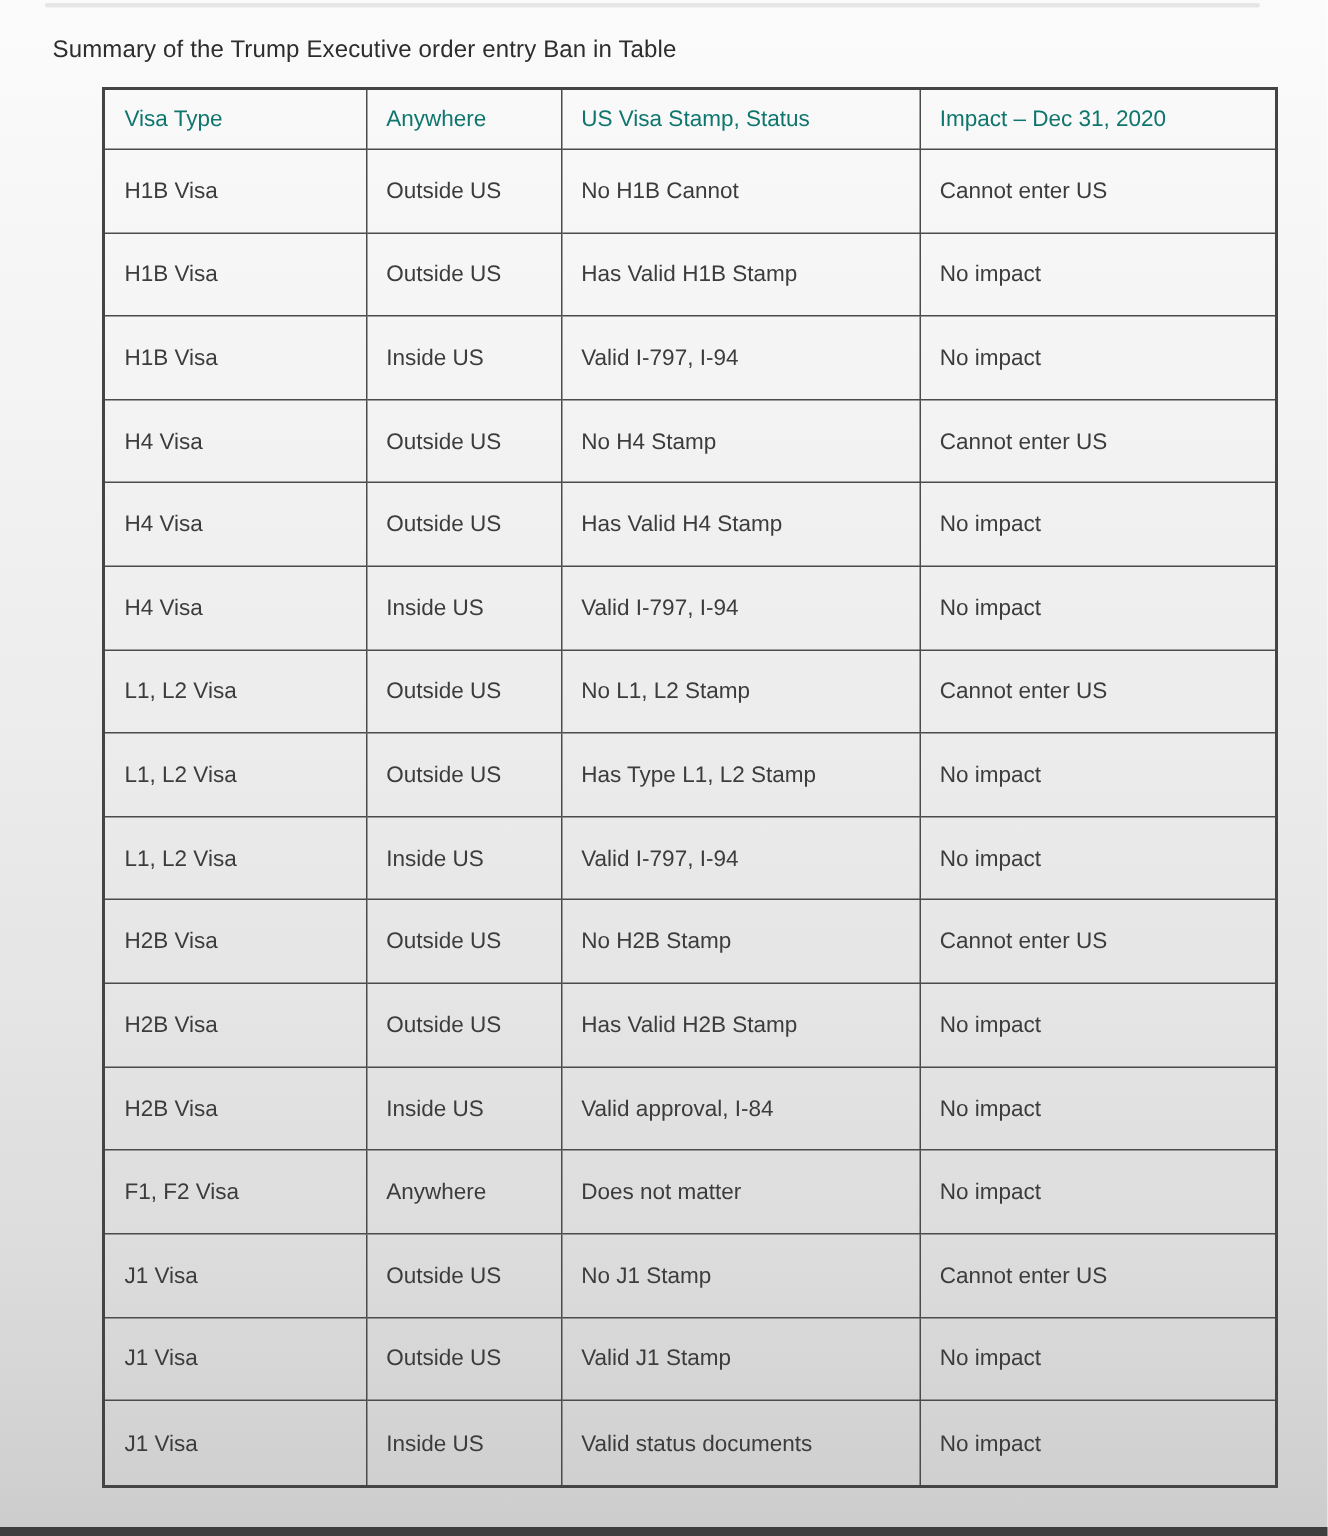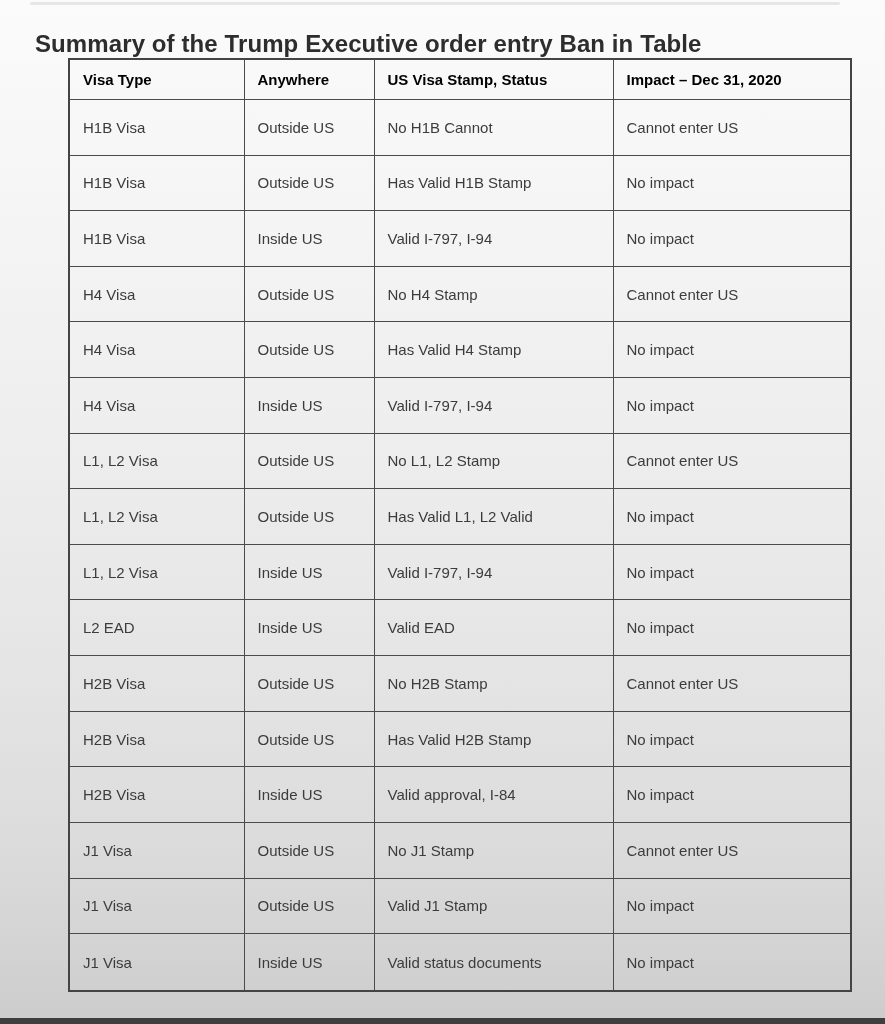--- a/index.html
+++ b/index.html
@@ -30,22 +30,22 @@
     width: 810px;
     height: 3px;
     background: rgba(125, 125, 125, 0.16);
     border-radius: 2px;
   }
 
   .page-title {
     position: absolute;
     left: 35px;
     top: 14px;
-    font-size: 24px;
-    font-weight: bold;
+    font-size: 16px;
+    font-weight: normal;
     letter-spacing: 0.1px;
     color: #2d2d2d;
   }
 
   .visa-table {
     position: absolute;
     left: 68px;
     top: 58px;
     width: 782px;
     height: 934px;
@@ -60,22 +60,22 @@
   .visa-table td {
     border: 1.5px solid #4b4b4b;
     padding: 0 6px 0 13px;
     text-align: left;
     vertical-align: middle;
     overflow: hidden;
     white-space: nowrap;
   }
 
   .visa-table thead th {
-    font-weight: bold;
-    color: #000000;
+    font-weight: normal;
+    color: #0f766e;
     height: 39px;
   }
 
   .visa-table {
     border: 2px solid #444444;
   }
 
   .col-visa-type   { width: 175px; }
   .col-location    { width: 130px; }
   .col-stamp       { width: 239px; }
@@ -151,51 +151,51 @@
       </tr>
       <tr>
         <td>L1, L2 Visa</td>
         <td>Outside US</td>
         <td>No L1, L2 Stamp</td>
         <td>Cannot enter US</td>
       </tr>
       <tr>
         <td>L1, L2 Visa</td>
         <td>Outside US</td>
-        <td>Has Valid L1, L2 Valid</td>
+        <td>Has Type L1, L2 Stamp</td>
         <td>No impact</td>
       </tr>
       <tr>
         <td>L1, L2 Visa</td>
         <td>Inside US</td>
         <td>Valid I-797, I-94</td>
         <td>No impact</td>
       </tr>
       <tr>
-        <td>L2 EAD</td>
-        <td>Inside US</td>
-        <td>Valid EAD</td>
-        <td>No impact</td>
-      </tr>
-      <tr>
         <td>H2B Visa</td>
         <td>Outside US</td>
         <td>No H2B Stamp</td>
         <td>Cannot enter US</td>
       </tr>
       <tr>
         <td>H2B Visa</td>
         <td>Outside US</td>
         <td>Has Valid H2B Stamp</td>
         <td>No impact</td>
       </tr>
       <tr>
         <td>H2B Visa</td>
         <td>Inside US</td>
         <td>Valid approval, I-84</td>
+        <td>No impact</td>
+      </tr>
+      <tr>
+        <td>F1, F2 Visa</td>
+        <td>Anywhere</td>
+        <td>Does not matter</td>
         <td>No impact</td>
       </tr>
       <tr>
         <td>J1 Visa</td>
         <td>Outside US</td>
         <td>No J1 Stamp</td>
         <td>Cannot enter US</td>
       </tr>
       <tr>
         <td>J1 Visa</td>

